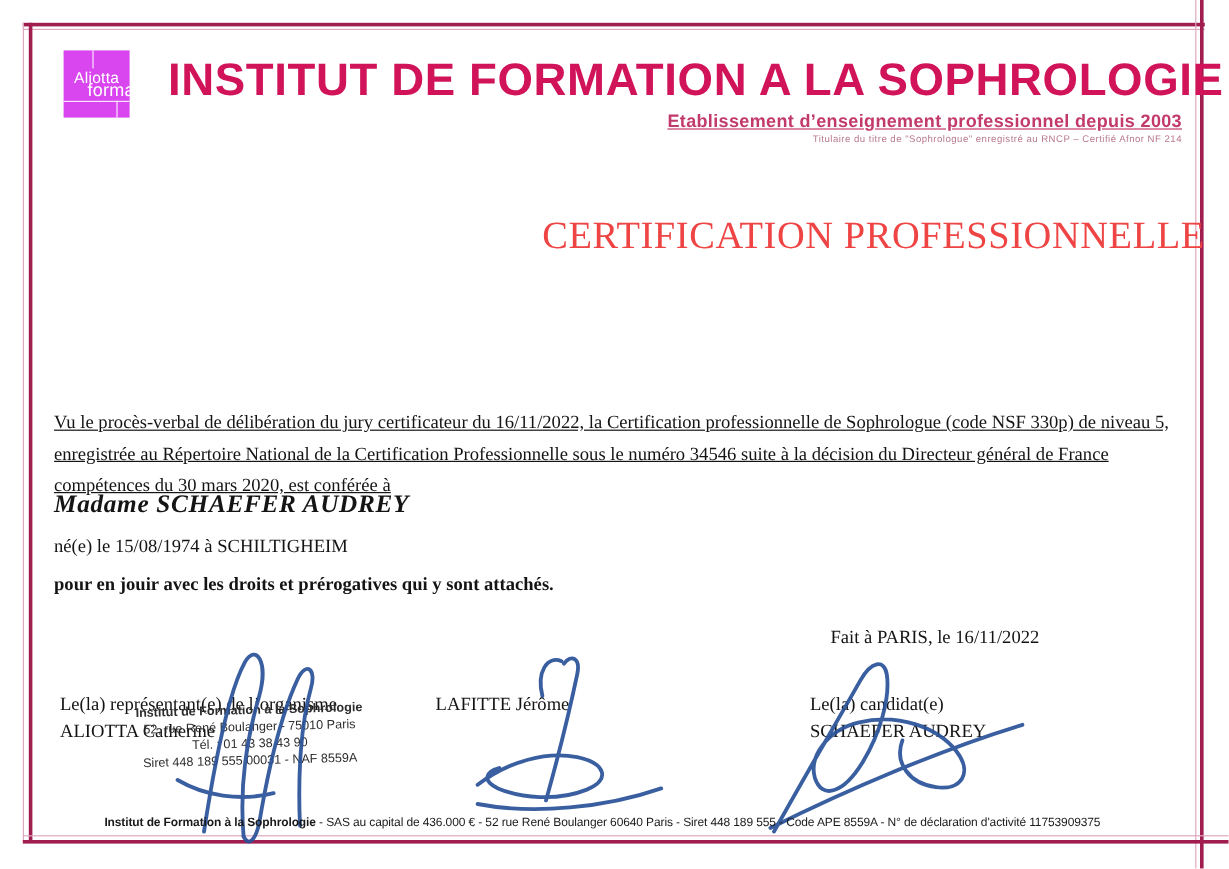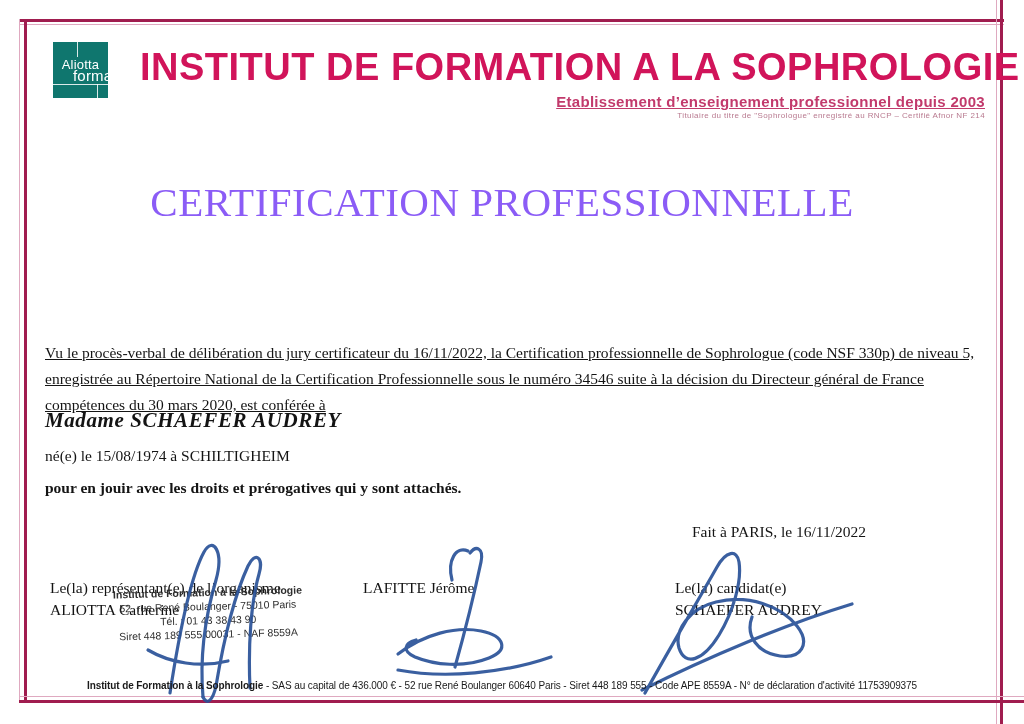--- a/index.html
+++ b/index.html
@@ -21,21 +21,21 @@
   .bt-left-thin   { left: 19px; top: 19px;  width: 1px;  height: 682px; }
   .bt-left-thick  { left: 24px; top: 19px;  width: 3px;  height: 682px; }
   .bt-right-thin  { left: 996px;  top: 0; width: 1px; height: 724px; }
   .bt-right-thick { left: 1000px; top: 0; width: 3px; height: 724px; }
   .bt-bottom-thin  { left: 19px; top: 696px; width: 1005px; height: 1px; }
   .bt-bottom-thick { left: 19px; top: 700px; width: 1005px; height: 3px; }
 
   
   .logo {
     position: absolute; left: 53px; top: 42px; width: 55px; height: 56px;
-    background: #0f766e; color: #ffffff; text-align: center;
+    background: #d946ef; color: #ffffff; text-align: center;
     font-family: "Liberation Sans", sans-serif;
   }
   .logo .l1 { display: block; margin-top: 16px; font-size: 13px; line-height: 13px; letter-spacing: 0.2px; }
   .logo .l2 { display: block; font-size: 15px; line-height: 10px; letter-spacing: 0.2px; padding-left: 20px; }
   .logo .hair-v1 { position: absolute; left: 24px; top: 0;  width: 1px; height: 15px; background: rgba(255,255,255,.85); }
   .logo .hair-h  { position: absolute; left: 0; top: 42px;  width: 100%; height: 1px; background: rgba(255,255,255,.85); }
   .logo .hair-v2 { position: absolute; left: 44px; top: 42px; width: 1px; height: 14px; background: rgba(255,255,255,.85); }
 
   .inst-title {
     position: absolute; left: 140px; top: 46px; width: 860px;
@@ -52,21 +52,21 @@
   }
   .estab-sub {
     position: absolute; right: 39px; top: 111px;
     font-family: "Liberation Sans", sans-serif;
     font-size: 8px; color: #b8798f; letter-spacing: 0.4px;
   }
 
   
   .cert-heading {
     position: absolute; left: 0; top: 178px; width: 1004px;
-    text-align: center; font-size: 41px; color: #8b5cf6; letter-spacing: 0.5px;
+    text-align: right; font-size: 32px; color: #ef4444; letter-spacing: 0.5px;
   }
   .cert-title {
     position: absolute; left: 0; top: 215px; width: 1004px;
     text-align: center; font-size: 58px; color: #141414; letter-spacing: 2px;
   }
 
   
   .body-par {
     position: absolute; left: 45px; top: 340px; width: 940px;
     font-size: 15.5px; line-height: 26px; color: #141414; text-decoration: underline;

